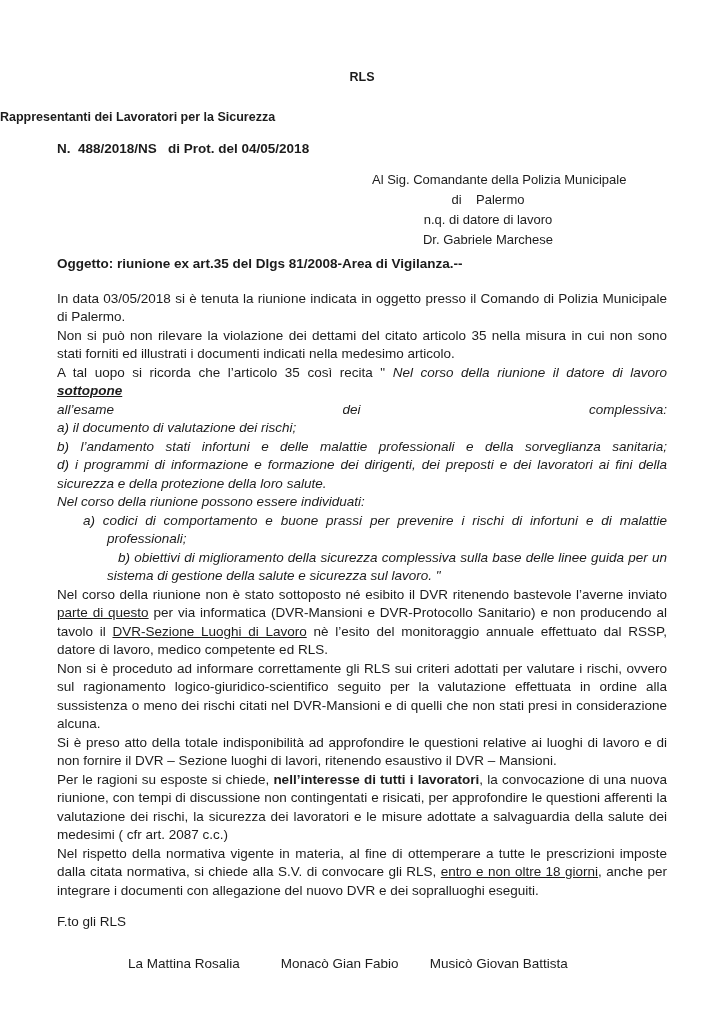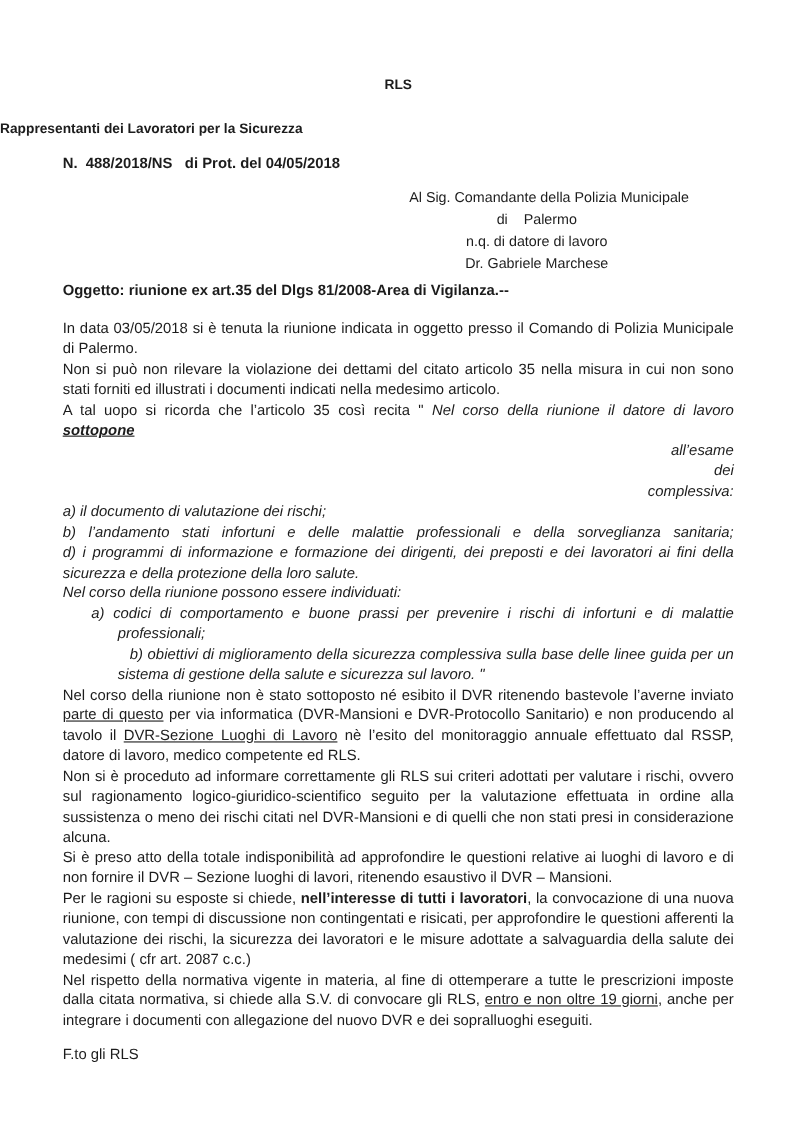--- a/index.html
+++ b/index.html
@@ -57,21 +57,20 @@
   .para { text-align: justify; }
   .para.force { text-align: justify; text-align-last: justify; }
   .para.italic { font-style: italic; }
   .para.ind-a { padding-left: 50px; text-indent: -24px; }
   .para.ind-b { padding-left: 50px; text-indent: 11px; }
   .para.flexline {
     display: flex;
     justify-content: space-between;
     font-style: italic;
     text-align: right;
-    flex-direction: column;
   }
   .signoff {
     margin: 13px 57px 0 57px;
     font-size: 13.5px;
     line-height: 18.5px;
   }
   .signatures {
     margin: 23px 57px 0 57px;
     font-size: 13.5px;
     line-height: 18.5px;
@@ -111,19 +110,19 @@
       <div class="para italic"><span>a) il documento di valutazione dei rischi;</span></div>
       <div class="para italic force"><span>b) l’andamento stati infortuni e delle malattie professionali e della sorveglianza sanitaria;</span></div>
       <div class="para italic"><span>d) i programmi di informazione e formazione dei dirigenti, dei preposti e dei lavoratori ai fini della sicurezza e della protezione della loro salute.</span></div>
       <div class="para italic"><span>Nel corso della riunione possono essere individuati:</span></div>
       <div class="para italic ind-a"><span>a) codici di comportamento e buone prassi per prevenire i rischi di infortuni e di malattie professionali;</span></div>
       <div class="para italic ind-b"><span>b) obiettivi di miglioramento della sicurezza complessiva sulla base delle linee guida per un sistema di gestione della salute e sicurezza sul lavoro. "</span></div>
       <div class="para "><span>Nel corso della riunione non è stato sottoposto né esibito il DVR ritenendo bastevole l’averne inviato </span><span style="text-decoration: underline;">parte di questo</span><span> per via informatica (DVR-Mansioni e DVR-Protocollo Sanitario) e non producendo al tavolo il </span><span style="text-decoration: underline;">DVR-Sezione Luoghi di Lavoro</span><span>  nè l’esito del monitoraggio annuale effettuato dal RSSP, datore di lavoro, medico competente ed RLS.</span></div>
       <div class="para "><span>Non si è proceduto ad informare correttamente gli RLS sui criteri adottati per valutare i rischi, ovvero sul ragionamento logico-giuridico-scientifico seguito per la valutazione effettuata in ordine alla sussistenza o meno dei  rischi citati nel DVR-Mansioni e di quelli che non stati presi in considerazione alcuna.</span></div>
       <div class="para "><span>Si è preso atto della totale indisponibilità ad approfondire le questioni relative ai luoghi di lavoro e di non fornire il DVR – Sezione luoghi di lavori, ritenendo esaustivo il DVR – Mansioni.</span></div>
       <div class="para "><span>Per le ragioni su esposte si chiede, </span><span style="font-weight: bold;">nell’interesse di tutti i lavoratori</span><span>, la convocazione di una nuova riunione, con tempi di discussione  non contingentati e risicati, per approfondire le questioni afferenti la valutazione dei rischi, la sicurezza dei lavoratori e le misure adottate a salvaguardia della salute dei medesimi ( cfr art. 2087 c.c.)</span></div>
-      <div class="para "><span>Nel rispetto della normativa vigente in materia, al fine di ottemperare a tutte le prescrizioni imposte dalla citata normativa, si chiede alla S.V. di convocare  gli RLS, </span><span style="text-decoration: underline;">entro e non oltre 19 giorni</span><span>, anche per integrare i documenti con allegazione del nuovo DVR e dei sopralluoghi eseguiti.</span></div>
+      <div class="para "><span>Nel rispetto della normativa vigente in materia, al fine di ottemperare a tutte le prescrizioni imposte dalla citata normativa, si chiede alla S.V. di convocare  gli RLS, </span><span style="text-decoration: underline;">entro e non oltre 18 giorni</span><span>, anche per integrare i documenti con allegazione del nuovo DVR e dei sopralluoghi eseguiti.</span></div>
     </div>
 
   <div class="signoff">F.to gli RLS</div>
 
   <div class="signatures" id="signatures"><span class="sig">La Mattina Rosalia</span><span class="sig">Monacò Gian Fabio</span><span class="sig">Musicò Giovan Battista</span></div>
 </div>
 
 </body></html>

